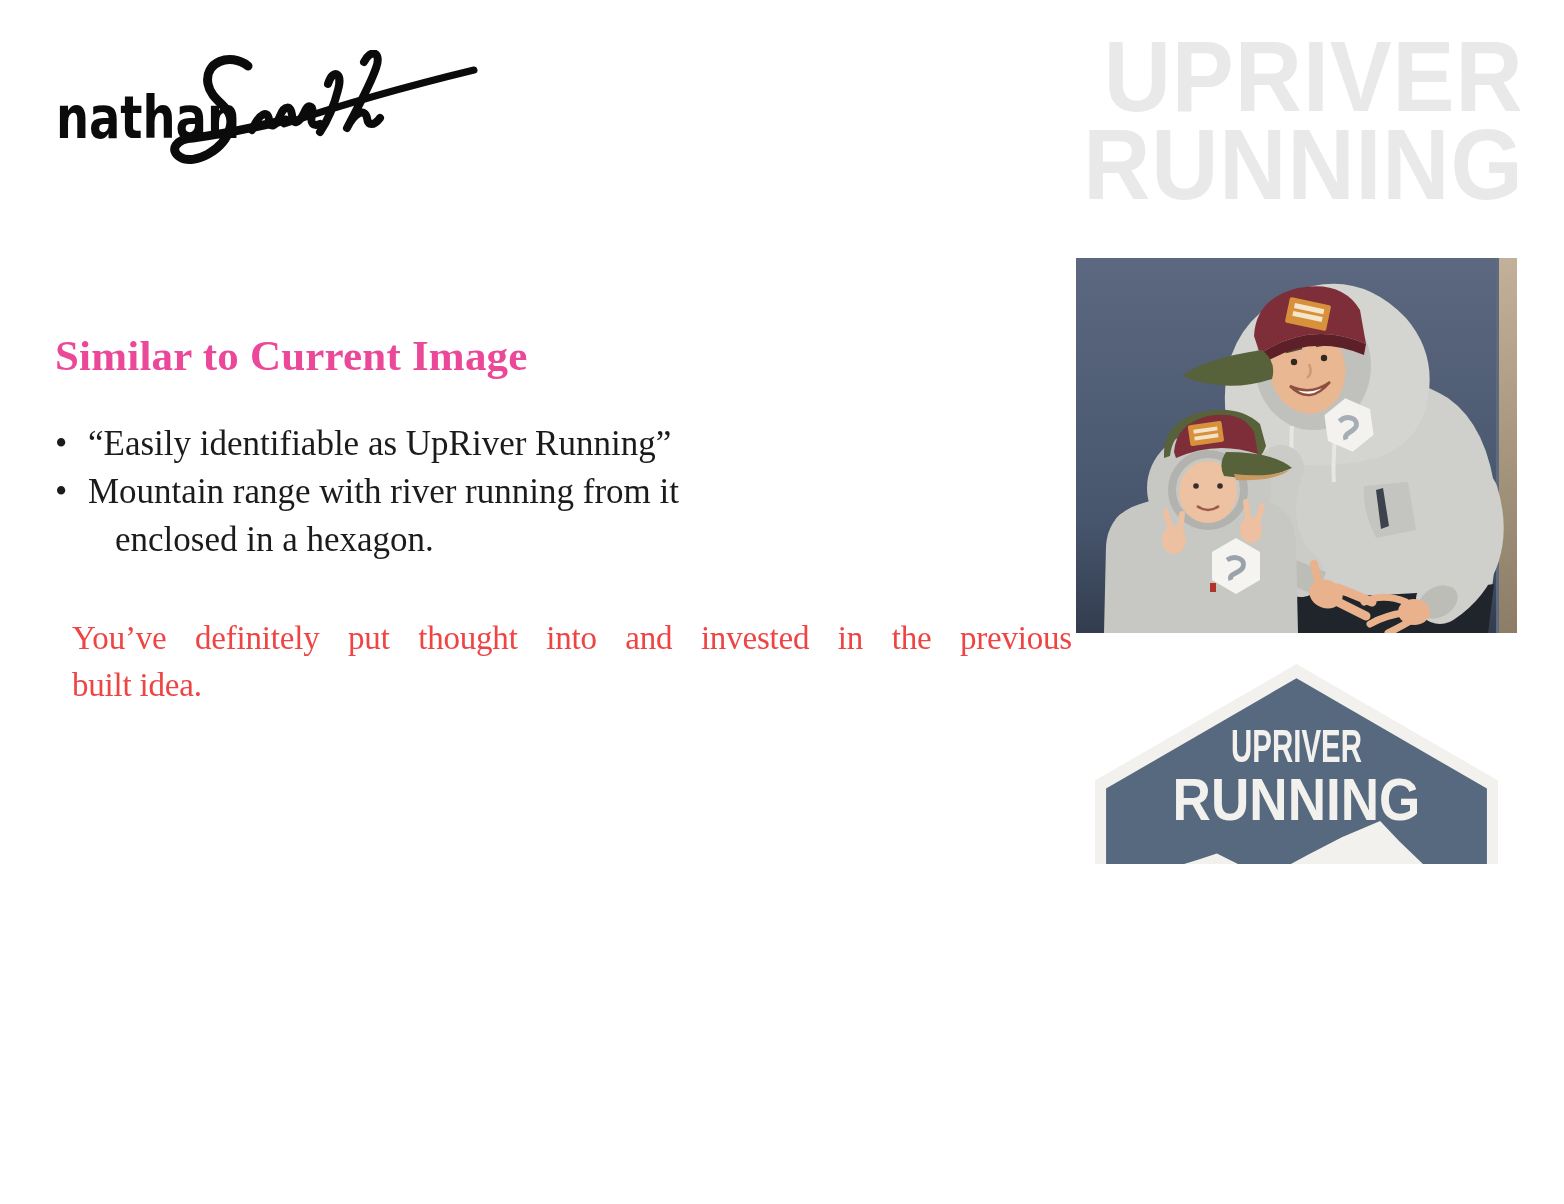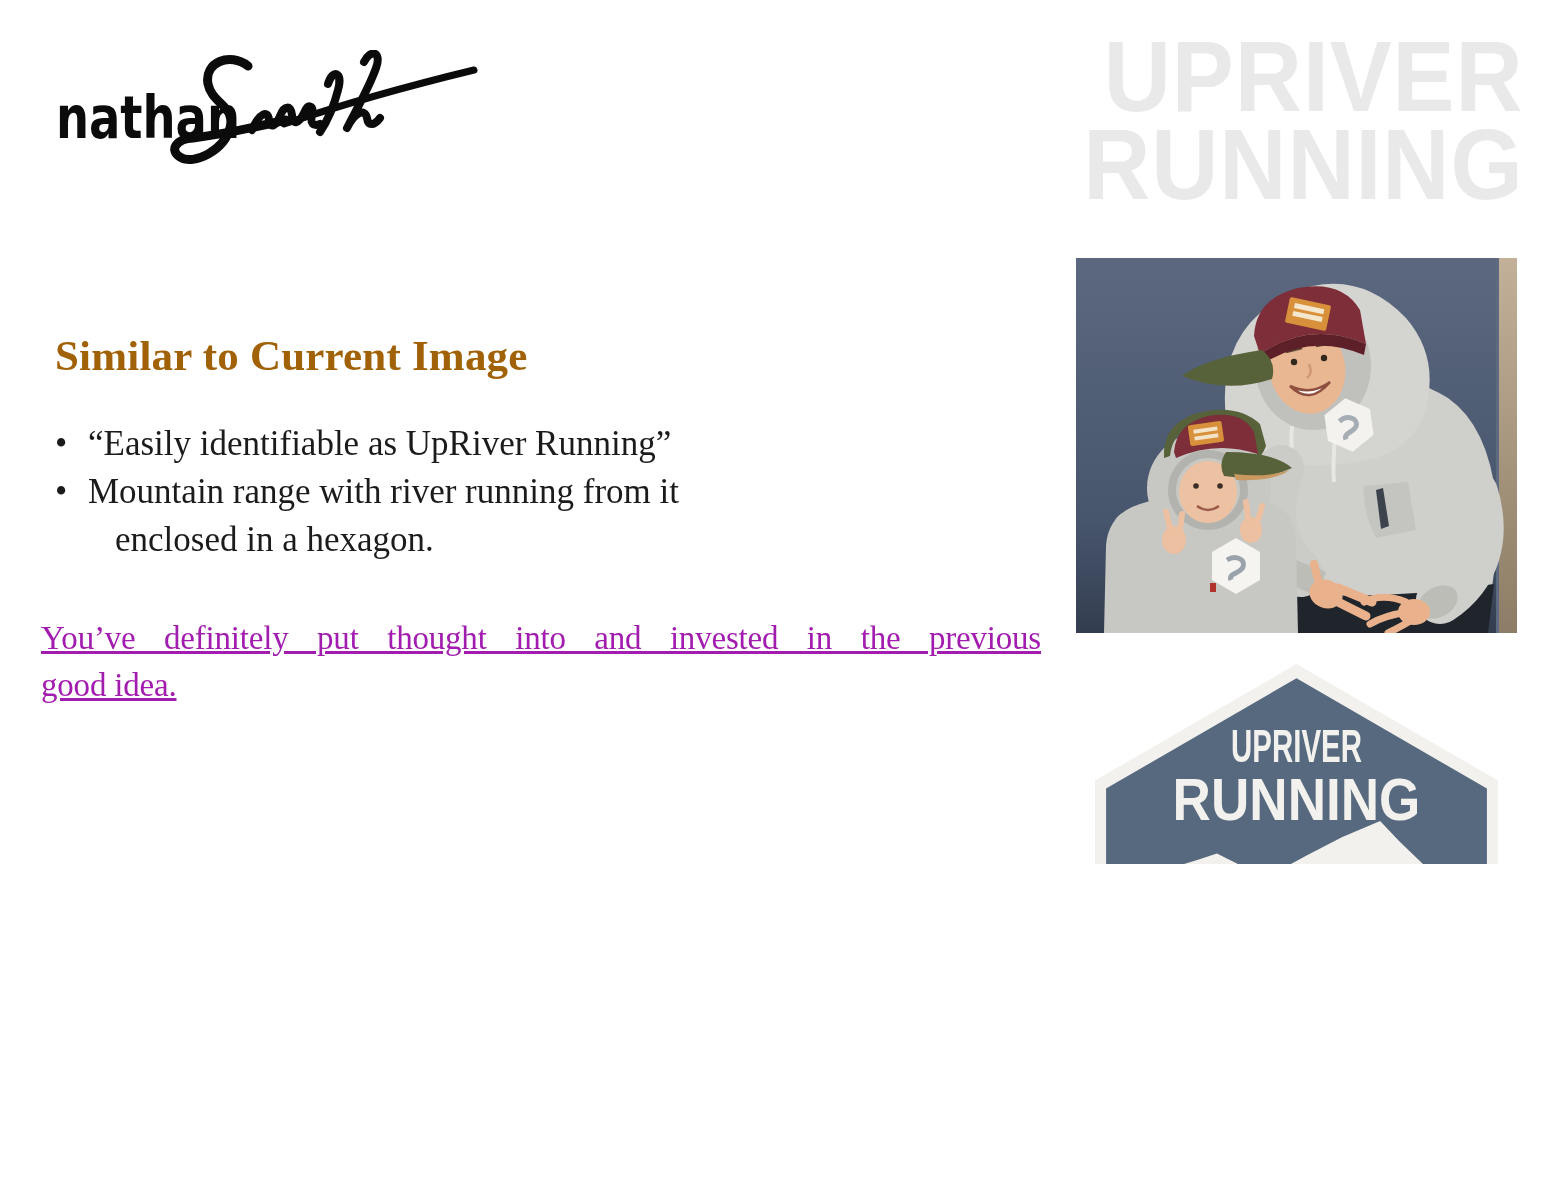--- a/index.html
+++ b/index.html
@@ -15,33 +15,33 @@
   .watermark {
     position:absolute; top:32px; right:40px;
     font-family:"Liberation Sans", sans-serif; font-weight:700;
     font-size:100px; line-height:88px; letter-spacing:1px;
     color:#e9e9e9; text-align:right; white-space:nowrap;
     transform:scaleX(.93); transform-origin:top right;
   }
   
   .heading {
     position:absolute; left:55px; top:331px;
-    font-size:43px; font-weight:700; color:#a16207; letter-spacing:.2px;
+    font-size:43px; font-weight:700; color:#ec4899; letter-spacing:.2px;
     font-family:"Liberation Serif", serif;
   }
   .bullets {
     position:absolute; left:55px; top:420px;
     font-size:35px; line-height:48px; color:#1b1b1b;
   }
   .bullet-row { display:flex; }
   .bullet-dot { width:33px; flex:none; }
   .bullet-cont { padding-left:27px; }
   .paragraph {
-    position:absolute; left:41px; top:615px; width:1000px;
-    font-size:33px; line-height:47px; letter-spacing:-.2px; color:#a21caf;text-decoration:underline;
+    position:absolute; left:72px; top:615px; width:1000px;
+    font-size:33px; line-height:47px; letter-spacing:-.2px; color:#ef4444;
   }
   .par-line.justify { text-align:justify; text-align-last:justify; -moz-text-align-last:justify; }
   
   .photo { position:absolute; left:1076px; top:258px; }
   .badge { position:absolute; left:1095px; top:664px; }
   .badge text {
     font-family:"Liberation Sans", sans-serif; font-weight:700; fill:#f2f1ed;
   }
 </style>
 </head>
@@ -78,21 +78,21 @@
       <span class="bullet-dot">•</span>
       <div class="bullet-text">
         <div>Mountain range with river running from it</div>
         <div class="bullet-cont">enclosed in a hexagon.</div>
       </div>
     </div>
   </div>
 
   <div class="paragraph">
     <div class="par-line justify">You’ve definitely put thought into and invested in the previous</div>
-    <div class="par-line">good idea.</div>
+    <div class="par-line">built idea.</div>
   </div>
 
   <svg class="photo" width="441" height="375" viewBox="0 0 441 375">
     <defs>
       <linearGradient id="wallGrad" x1="0" y1="0" x2="0" y2="1">
         <stop offset="0" stop-color="#5b6880"></stop>
         <stop offset="0.7" stop-color="#47556d"></stop>
         <stop offset="1" stop-color="#333d4f"></stop>
       </linearGradient>
       <linearGradient id="tanGrad" x1="0" y1="0" x2="0" y2="1">

